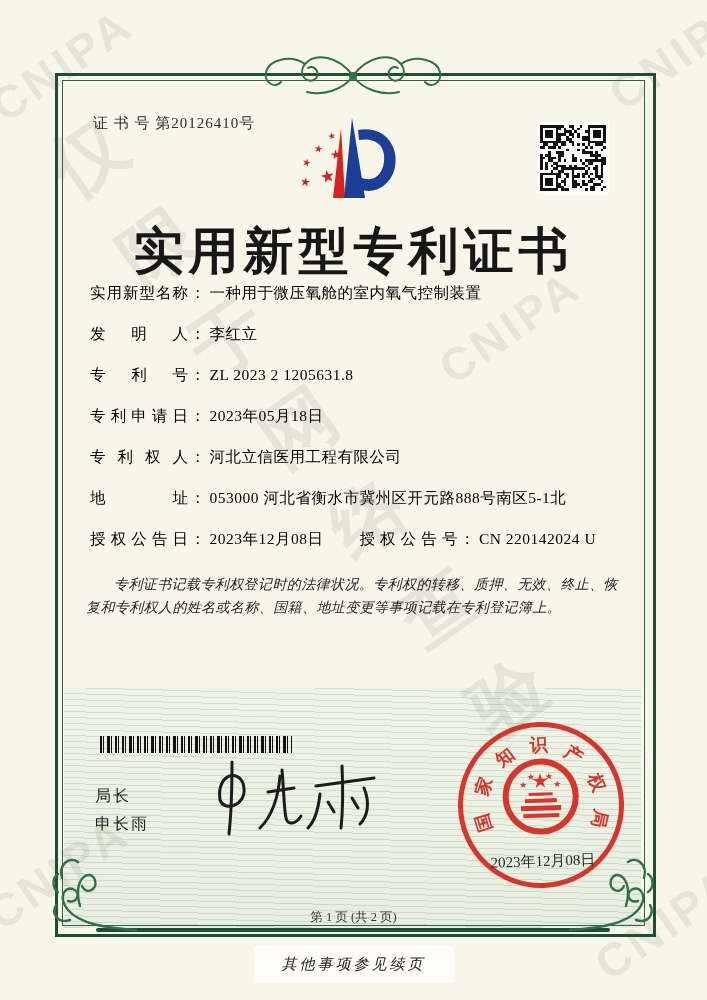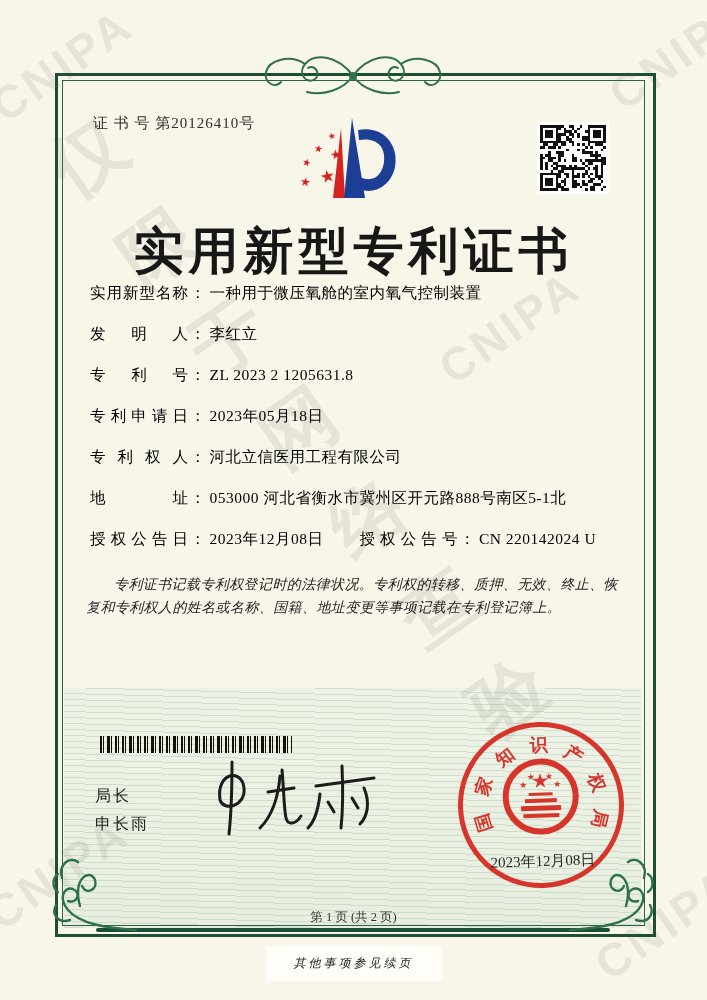--- a/index.html
+++ b/index.html
@@ -78,21 +78,21 @@
   .sc3{transform:rotate(0deg) translateY(-60px)}
   .sc4{transform:rotate(35deg) translateY(-60px)}
   .sc5{transform:rotate(70deg) translateY(-60px)}
   .sc6{transform:rotate(105deg) translateY(-60px)}
   .emblem{position:absolute;left:50%;top:50%;width:84px;height:84px;transform:translate(-50%,-60%);}
   .seal-date{position:absolute;left:0;top:130px;width:166px;text-align:center;font-size:15px;
              color:#161616;letter-spacing:0;z-index:6;}
   
   .page-info{left:0;top:909px;width:707px;text-align:center;font-size:12.5px;color:#333;z-index:4;}
   .note-box{left:50%;top:946px;transform:translateX(-50%);background:#fffdf8;
-            padding:9px 28px;font-size:12px;letter-spacing:3px;color:#222;z-index:4;
+            padding:9px 28px;font-size:15px;letter-spacing:3px;color:#222;z-index:4;
             font-style:italic;}
 </style>
 </head>
 <body>
 
 <span class="wm wm-char wm0">仅</span>
 <span class="wm wm-char wm1">限</span>
 <span class="wm wm-char wm2">于</span>
 <span class="wm wm-char wm3">网</span>
 <span class="wm wm-char wm4">络</span>

